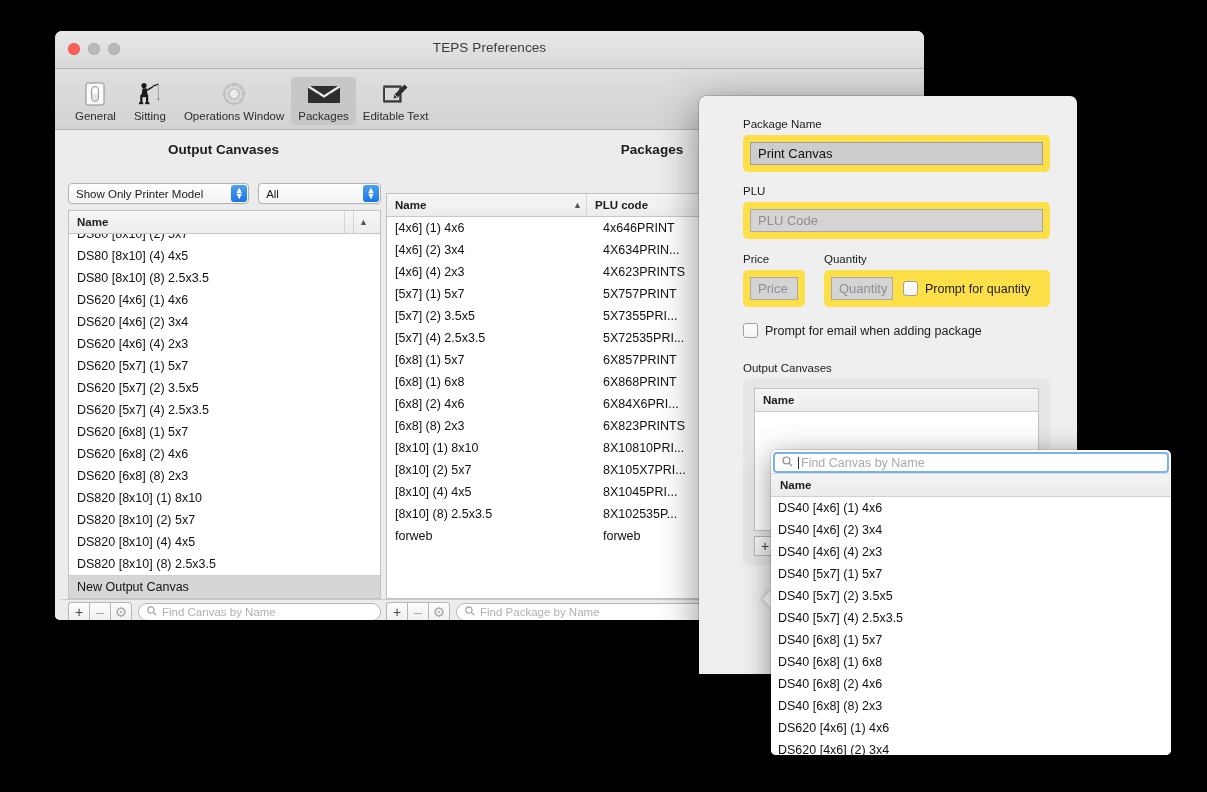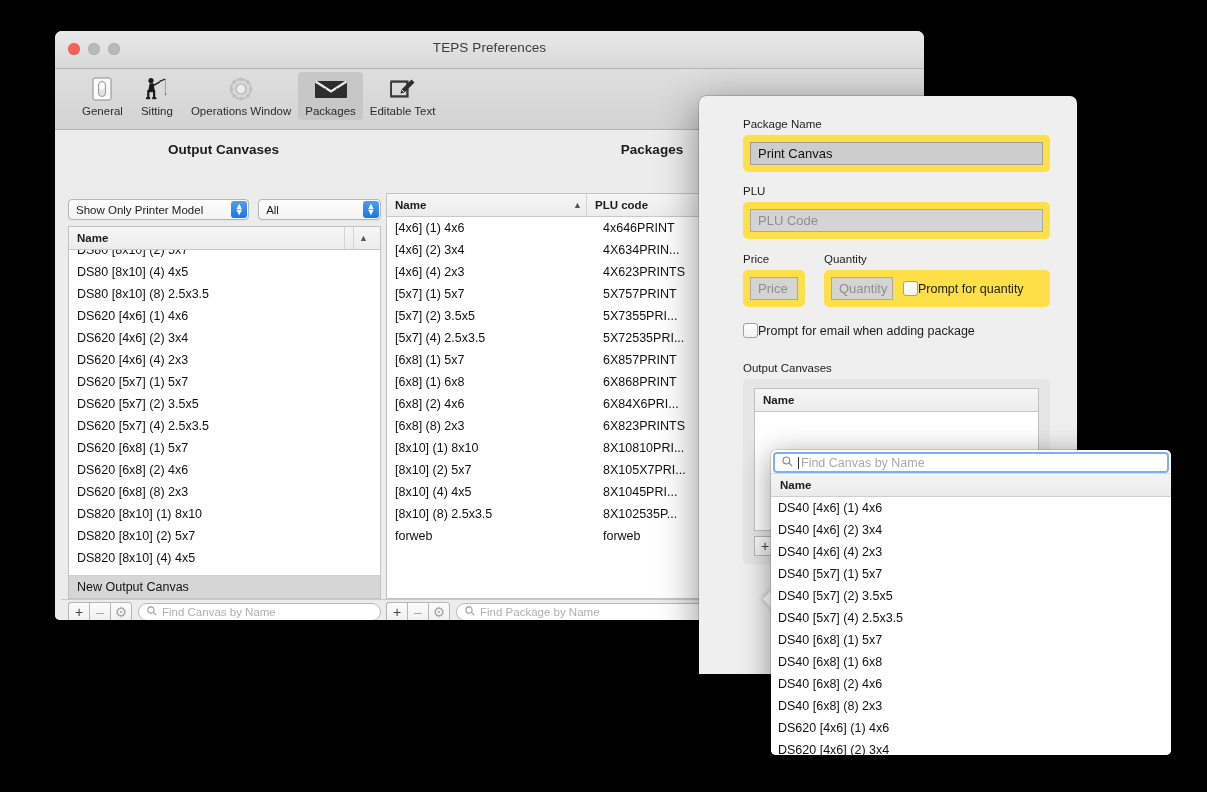--- a/index.html
+++ b/index.html
@@ -31,40 +31,40 @@
   .light.min{background:#b9b9b9;box-shadow:inset 0 0 0 .5px rgba(0,0,0,.12);}
   .light.max{background:#b9b9b9;box-shadow:inset 0 0 0 .5px rgba(0,0,0,.12);}
   .win-title{
     position:absolute;left:0;right:0;top:9px;text-align:center;
     font-size:13.5px;color:#3b3b3b;font-weight:400;letter-spacing:.1px;
   }
   .toolbar{
     height:57px;
     background:linear-gradient(#dedede,#d3d3d3);
     border-bottom:1px solid #b3b3b3;
-    display:flex;align-items:flex-start;padding:3px 0 0 20px;
+    display:flex;align-items:center;padding:3px 0 0 13px;
   }
   .tbitem{
     display:flex;flex-direction:column;align-items:center;justify-content:flex-start;
     padding:4px 7px 3px 7px;border-radius:4px;min-width:40px;
     cursor:default;
   }
   .tbitem.selected{background:#c7c7c7;}
   .tbicon{height:26px;display:flex;align-items:center;justify-content:center;}
   .tblabel{font-size:11.5px;color:#2c2c2c;margin-top:3px;white-space:nowrap;}
   
   .content{display:flex;height:494px;background:#ececec;}
   .pane{display:flex;flex-direction:column;}
   .pane-left{width:325px;padding:0 0 0 6px;}
   .pane-right{flex:1;padding:0 6px 0 0;}
   .pane-title{
     text-align:center;font-size:13.5px;font-weight:bold;color:#1c1c1c;
     padding:12px 0 11px 0;
   }
-  .filters{display:flex;gap:9px;padding:15px 5px 6px 7px;margin-top:16px;}
+  .filters{display:flex;gap:9px;padding:15px 5px 6px 7px;}
   .popup{
     position:relative;height:19px;border-radius:4px;
     background:linear-gradient(#fefefe,#f3f3f3);
     border:.5px solid #b4b4b4;
     box-shadow:0 .5px 0 rgba(0,0,0,.07);
     display:flex;align-items:center;
     font-size:11.5px;color:#1a1a1a;
     padding-left:7px;padding-right:22px;
     overflow:hidden;cursor:default;
   }
@@ -142,21 +142,21 @@
   }
   .textfield{
     height:23px;border:1px solid #9d9d9d;background:#cdcdcd;
     display:flex;align-items:center;padding:0 7px;
     font-size:13px;color:#111;box-sizing:border-box;
   }
   .textfield.ph{color:#8e8e8e;background:#d4d4d4;border-color:#a9a9a9;}
   .row2{display:flex;gap:11px;margin-top:14px;}
   .col-price{width:62px;}
   .col-qty{flex:1;margin-left:8px;}
-  .checkline{display:flex;align-items:center;font-size:12.5px;color:#1c1c1c;}
+  .checkline{display:flex;align-items:center;gap:7px;font-size:12.5px;color:#1c1c1c;}
   .checkbox{
     width:13px;height:13px;border:1px solid #a0a0a0;border-radius:3px;
     background:linear-gradient(#ffffff,#f2f2f2);flex:none;
   }
   .sheet-canvases{margin-top:24px;}
   .sheet-table{
     background:#e6e6e6;border-radius:5px;padding:9px 11px 9px 11px;margin-top:5px;
     height:186px;box-sizing:border-box;display:flex;flex-direction:column;
   }
   .sheet-tableframe{

